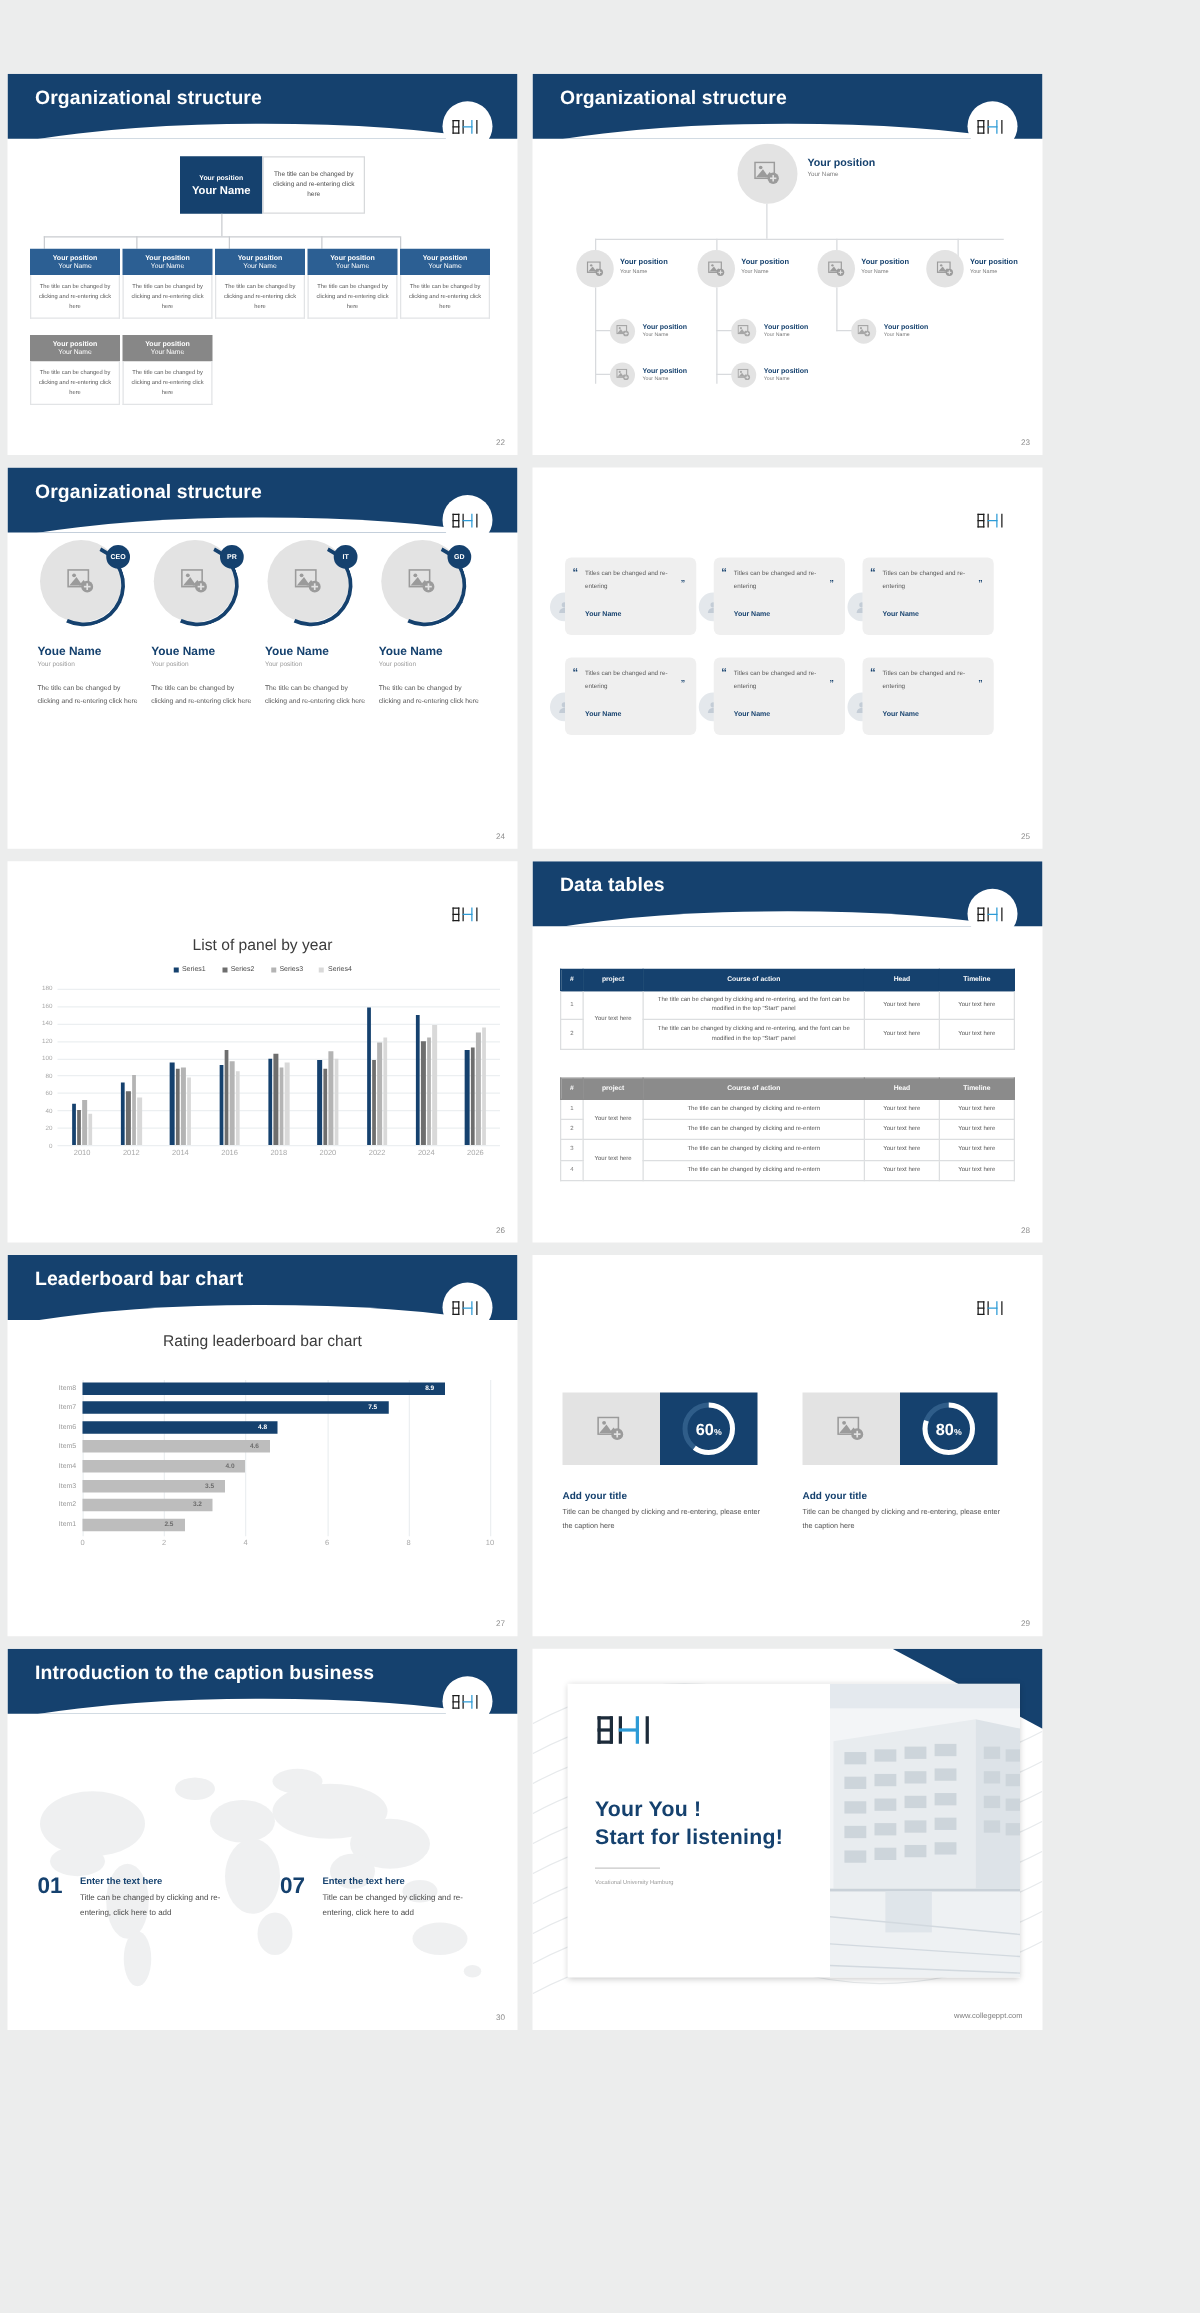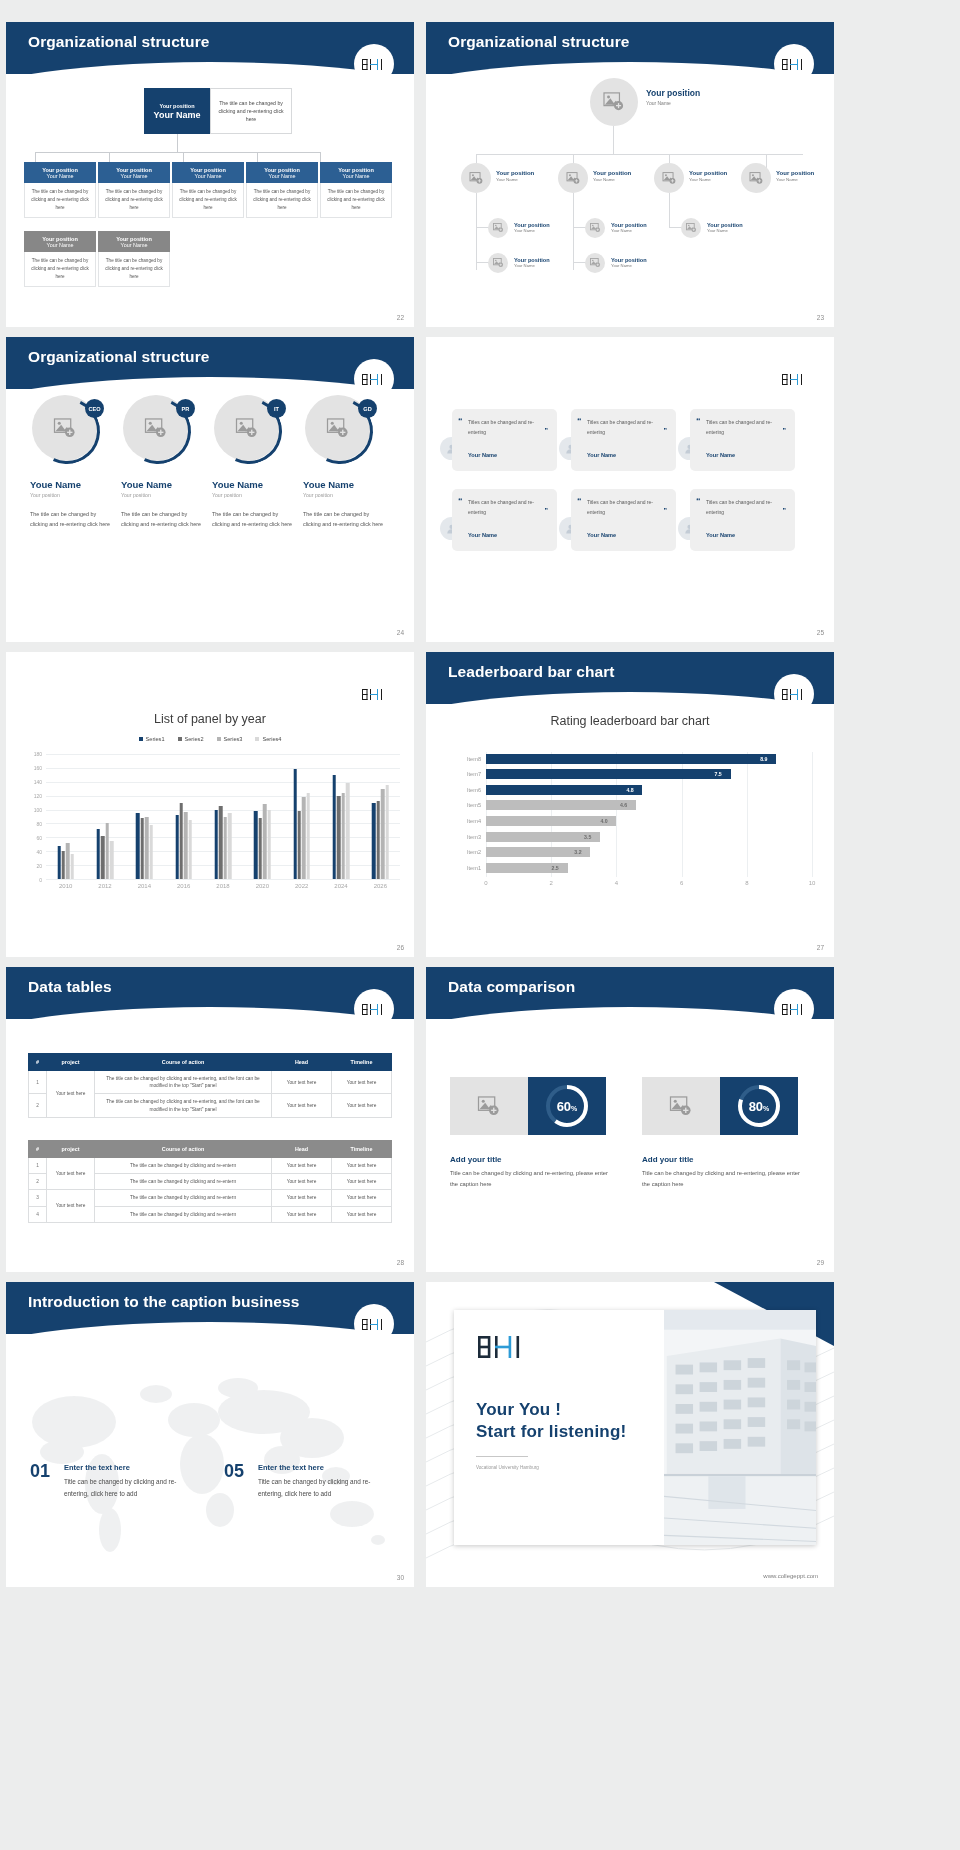--- a/index.html
+++ b/index.html
@@ -9,20 +9,21 @@
     font-family: "Liberation Sans", sans-serif;
     overflow: hidden;
   }
   .grid {
     display: grid;
     grid-template-columns: 408px 408px;
     grid-template-rows: repeat(5, 305px);
     column-gap: 12px;
     row-gap: 10px;
     padding: 22px 66px 0 6px;
+    margin-top: 37px;
   }
   .slide {
     position: relative;
     width: 408px; height: 305px;
     background: #ffffff;
     overflow: hidden;
   }
   
   .band {
     position: absolute; top: 0; left: 0; right: 0; height: 52px;
@@ -807,97 +808,20 @@
         <div class="grp" style="left: 94.4444%; transform: translateX(-50%); height: 100%;">
           <div class="bar" style="height: 61.1111%; background: rgb(21, 65, 110);"></div>
           <div class="bar" style="height: 62.2222%; background: rgb(110, 110, 110);"></div>
           <div class="bar" style="height: 72.2222%; background: rgb(180, 180, 180);"></div>
           <div class="bar" style="height: 75.5556%; background: rgb(217, 217, 217);"></div>
           <div class="xtick" style="left: 50%;">2026</div>
         </div>
       </div>
 
     <div class="pagenum">26</div>
-  </div>
-
-  <div class="slide">
-    <div class="band">
-      <div class="band-title">Leaderboard bar chart</div>
-    </div>
-    <div class="logo-circle">
-      <svg width="26" height="15" viewBox="0 0 52 30">
-        <rect x="2" y="4" width="2" height="22" fill="#1c1c1c"></rect>
-          <rect x="2" y="4" width="11" height="2" fill="#1c1c1c"></rect>
-        <rect x="2" y="14" width="11" height="2" fill="#1c1c1c"></rect>
-          <rect x="2" y="24" width="11" height="2" fill="#1c1c1c"></rect>
-        <rect x="11" y="4" width="2" height="22" fill="#1c1c1c"></rect>
-          <rect x="18" y="4" width="2" height="22" fill="#1c1c1c"></rect>
-        <rect x="18" y="14" width="16" height="2" fill="#2d9bd6"></rect>
-          <rect x="32" y="4" width="2" height="22" fill="#2d9bd6"></rect>
-        <rect x="40" y="4" width="2" height="22" fill="#1c1c1c"></rect>
-      </svg>
-    </div>
-
-    <div class="chart-title" style="top:62px;">Rating leaderboard bar chart</div>
-    <div class="plot" id="plot-27" style="left:60px; top:100px; right:22px; height:125px;">
-        <div class="lb-vline" style="left: 0%;"></div>
-        <div class="lb-axis" style="left: 0%; top: 102%;">0</div>
-        <div class="lb-vline" style="left: 20%;"></div>
-        <div class="lb-axis" style="left: 20%; top: 102%;">2</div>
-        <div class="lb-vline" style="left: 40%;"></div>
-        <div class="lb-axis" style="left: 40%; top: 102%;">4</div>
-        <div class="lb-vline" style="left: 60%;"></div>
-        <div class="lb-axis" style="left: 60%; top: 102%;">6</div>
-        <div class="lb-vline" style="left: 80%;"></div>
-        <div class="lb-axis" style="left: 80%; top: 102%;">8</div>
-        <div class="lb-vline" style="left: 100%;"></div>
-        <div class="lb-axis" style="left: 100%; top: 102%;">10</div>
-        <div class="lb-row" style="top: 1.25%;">
-          <div class="lb-label">Item8</div>
-          <div class="lb-bar" style="width: 89%; background: rgb(21, 65, 110);"></div>
-          <div class="lb-val" style="left: calc(89% - 16px); color: rgb(255, 255, 255);">8.9</div>
-        </div>
-        <div class="lb-row" style="top: 13.75%;">
-          <div class="lb-label">Item7</div>
-          <div class="lb-bar" style="width: 75%; background: rgb(21, 65, 110);"></div>
-          <div class="lb-val" style="left: calc(75% - 16px); color: rgb(255, 255, 255);">7.5</div>
-        </div>
-        <div class="lb-row" style="top: 26.25%;">
-          <div class="lb-label">Item6</div>
-          <div class="lb-bar" style="width: 48%; background: rgb(21, 65, 110);"></div>
-          <div class="lb-val" style="left: calc(48% - 16px); color: rgb(255, 255, 255);">4.8</div>
-        </div>
-        <div class="lb-row" style="top: 38.75%;">
-          <div class="lb-label">Item5</div>
-          <div class="lb-bar" style="width: 46%; background: rgb(189, 189, 189);"></div>
-          <div class="lb-val" style="left: calc(46% - 16px); color: rgb(107, 107, 107);">4.6</div>
-        </div>
-        <div class="lb-row" style="top: 51.25%;">
-          <div class="lb-label">Item4</div>
-          <div class="lb-bar" style="width: 40%; background: rgb(189, 189, 189);"></div>
-          <div class="lb-val" style="left: calc(40% - 16px); color: rgb(107, 107, 107);">4.0</div>
-        </div>
-        <div class="lb-row" style="top: 63.75%;">
-          <div class="lb-label">Item3</div>
-          <div class="lb-bar" style="width: 35%; background: rgb(189, 189, 189);"></div>
-          <div class="lb-val" style="left: calc(35% - 16px); color: rgb(107, 107, 107);">3.5</div>
-        </div>
-        <div class="lb-row" style="top: 76.25%;">
-          <div class="lb-label">Item2</div>
-          <div class="lb-bar" style="width: 32%; background: rgb(189, 189, 189);"></div>
-          <div class="lb-val" style="left: calc(32% - 16px); color: rgb(107, 107, 107);">3.2</div>
-        </div>
-        <div class="lb-row" style="top: 88.75%;">
-          <div class="lb-label">Item1</div>
-          <div class="lb-bar" style="width: 25%; background: rgb(189, 189, 189);"></div>
-          <div class="lb-val" style="left: calc(25% - 16px); color: rgb(107, 107, 107);">2.5</div>
-        </div>
-      </div>
-
-    <div class="pagenum">27</div>
   </div>
 
   <div class="slide">
     <div class="band">
       <div class="band-title">Data tables</div>
     </div>
     <div class="logo-circle">
       <svg width="26" height="15" viewBox="0 0 52 30">
         <rect x="2" y="4" width="2" height="22" fill="#1c1c1c"></rect>
           <rect x="2" y="4" width="11" height="2" fill="#1c1c1c"></rect>
@@ -975,22 +899,96 @@
             <td>Your text here</td>
           </tr>
         </tbody>
       </table>
 
     <div class="pagenum">28</div>
   </div>
 
   <div class="slide">
     <div class="band">
-      <div class="band-title">Data comparison</div>
-    </div>
+      <div class="band-title">Leaderboard bar chart</div>
+    </div>
+    <div class="logo-circle">
+      <svg width="26" height="15" viewBox="0 0 52 30">
+        <rect x="2" y="4" width="2" height="22" fill="#1c1c1c"></rect>
+          <rect x="2" y="4" width="11" height="2" fill="#1c1c1c"></rect>
+        <rect x="2" y="14" width="11" height="2" fill="#1c1c1c"></rect>
+          <rect x="2" y="24" width="11" height="2" fill="#1c1c1c"></rect>
+        <rect x="11" y="4" width="2" height="22" fill="#1c1c1c"></rect>
+          <rect x="18" y="4" width="2" height="22" fill="#1c1c1c"></rect>
+        <rect x="18" y="14" width="16" height="2" fill="#2d9bd6"></rect>
+          <rect x="32" y="4" width="2" height="22" fill="#2d9bd6"></rect>
+        <rect x="40" y="4" width="2" height="22" fill="#1c1c1c"></rect>
+      </svg>
+    </div>
+
+    <div class="chart-title" style="top:62px;">Rating leaderboard bar chart</div>
+    <div class="plot" id="plot-27" style="left:60px; top:100px; right:22px; height:125px;">
+        <div class="lb-vline" style="left: 0%;"></div>
+        <div class="lb-axis" style="left: 0%; top: 102%;">0</div>
+        <div class="lb-vline" style="left: 20%;"></div>
+        <div class="lb-axis" style="left: 20%; top: 102%;">2</div>
+        <div class="lb-vline" style="left: 40%;"></div>
+        <div class="lb-axis" style="left: 40%; top: 102%;">4</div>
+        <div class="lb-vline" style="left: 60%;"></div>
+        <div class="lb-axis" style="left: 60%; top: 102%;">6</div>
+        <div class="lb-vline" style="left: 80%;"></div>
+        <div class="lb-axis" style="left: 80%; top: 102%;">8</div>
+        <div class="lb-vline" style="left: 100%;"></div>
+        <div class="lb-axis" style="left: 100%; top: 102%;">10</div>
+        <div class="lb-row" style="top: 1.25%;">
+          <div class="lb-label">Item8</div>
+          <div class="lb-bar" style="width: 89%; background: rgb(21, 65, 110);"></div>
+          <div class="lb-val" style="left: calc(89% - 16px); color: rgb(255, 255, 255);">8.9</div>
+        </div>
+        <div class="lb-row" style="top: 13.75%;">
+          <div class="lb-label">Item7</div>
+          <div class="lb-bar" style="width: 75%; background: rgb(21, 65, 110);"></div>
+          <div class="lb-val" style="left: calc(75% - 16px); color: rgb(255, 255, 255);">7.5</div>
+        </div>
+        <div class="lb-row" style="top: 26.25%;">
+          <div class="lb-label">Item6</div>
+          <div class="lb-bar" style="width: 48%; background: rgb(21, 65, 110);"></div>
+          <div class="lb-val" style="left: calc(48% - 16px); color: rgb(255, 255, 255);">4.8</div>
+        </div>
+        <div class="lb-row" style="top: 38.75%;">
+          <div class="lb-label">Item5</div>
+          <div class="lb-bar" style="width: 46%; background: rgb(189, 189, 189);"></div>
+          <div class="lb-val" style="left: calc(46% - 16px); color: rgb(107, 107, 107);">4.6</div>
+        </div>
+        <div class="lb-row" style="top: 51.25%;">
+          <div class="lb-label">Item4</div>
+          <div class="lb-bar" style="width: 40%; background: rgb(189, 189, 189);"></div>
+          <div class="lb-val" style="left: calc(40% - 16px); color: rgb(107, 107, 107);">4.0</div>
+        </div>
+        <div class="lb-row" style="top: 63.75%;">
+          <div class="lb-label">Item3</div>
+          <div class="lb-bar" style="width: 35%; background: rgb(189, 189, 189);"></div>
+          <div class="lb-val" style="left: calc(35% - 16px); color: rgb(107, 107, 107);">3.5</div>
+        </div>
+        <div class="lb-row" style="top: 76.25%;">
+          <div class="lb-label">Item2</div>
+          <div class="lb-bar" style="width: 32%; background: rgb(189, 189, 189);"></div>
+          <div class="lb-val" style="left: calc(32% - 16px); color: rgb(107, 107, 107);">3.2</div>
+        </div>
+        <div class="lb-row" style="top: 88.75%;">
+          <div class="lb-label">Item1</div>
+          <div class="lb-bar" style="width: 25%; background: rgb(189, 189, 189);"></div>
+          <div class="lb-val" style="left: calc(25% - 16px); color: rgb(107, 107, 107);">2.5</div>
+        </div>
+      </div>
+
+    <div class="pagenum">27</div>
+  </div>
+
+  <div class="slide">
     <div class="logo-circle">
       <svg width="26" height="15" viewBox="0 0 52 30">
         <rect x="2" y="4" width="2" height="22" fill="#1c1c1c"></rect>
           <rect x="2" y="4" width="11" height="2" fill="#1c1c1c"></rect>
         <rect x="2" y="14" width="11" height="2" fill="#1c1c1c"></rect>
           <rect x="2" y="24" width="11" height="2" fill="#1c1c1c"></rect>
         <rect x="11" y="4" width="2" height="22" fill="#1c1c1c"></rect>
           <rect x="18" y="4" width="2" height="22" fill="#1c1c1c"></rect>
         <rect x="18" y="14" width="16" height="2" fill="#2d9bd6"></rect>
           <rect x="32" y="4" width="2" height="22" fill="#2d9bd6"></rect>
@@ -1083,21 +1081,21 @@
         <rect x="18" y="14" width="16" height="2" fill="#2d9bd6"></rect>
           <rect x="32" y="4" width="2" height="22" fill="#2d9bd6"></rect>
         <rect x="40" y="4" width="2" height="22" fill="#1c1c1c"></rect>
       </svg>
     </div>
 
     <div class="numlabel" style="left:24px; top:179px;">01</div>
     <div class="numtext-h" style="left:58px; top:181px;">Enter the text here</div>
     <div class="numtext-p" style="left:58px; top:194px; width:130px;">Title can be changed by clicking and re-entering, click here to add</div>
 
-    <div class="numlabel" style="left:218px; top:179px;">05</div>
+    <div class="numlabel" style="left:218px; top:179px;">07</div>
     <div class="numtext-h" style="left:252px; top:181px;">Enter the text here</div>
     <div class="numtext-p" style="left:252px; top:194px; width:130px;">Title can be changed by clicking and re-entering, click here to add</div>
 
     <div class="pagenum">30</div>
   </div>
 
   <div class="slide ty-slide">
     <svg width="408" height="305" style="position:absolute;left:0;top:0;">
       <g fill="none" stroke="#e7eaec" stroke-width="1">
         <path d="M0 60 Q 95 8 200 40 T 408 18"></path>

